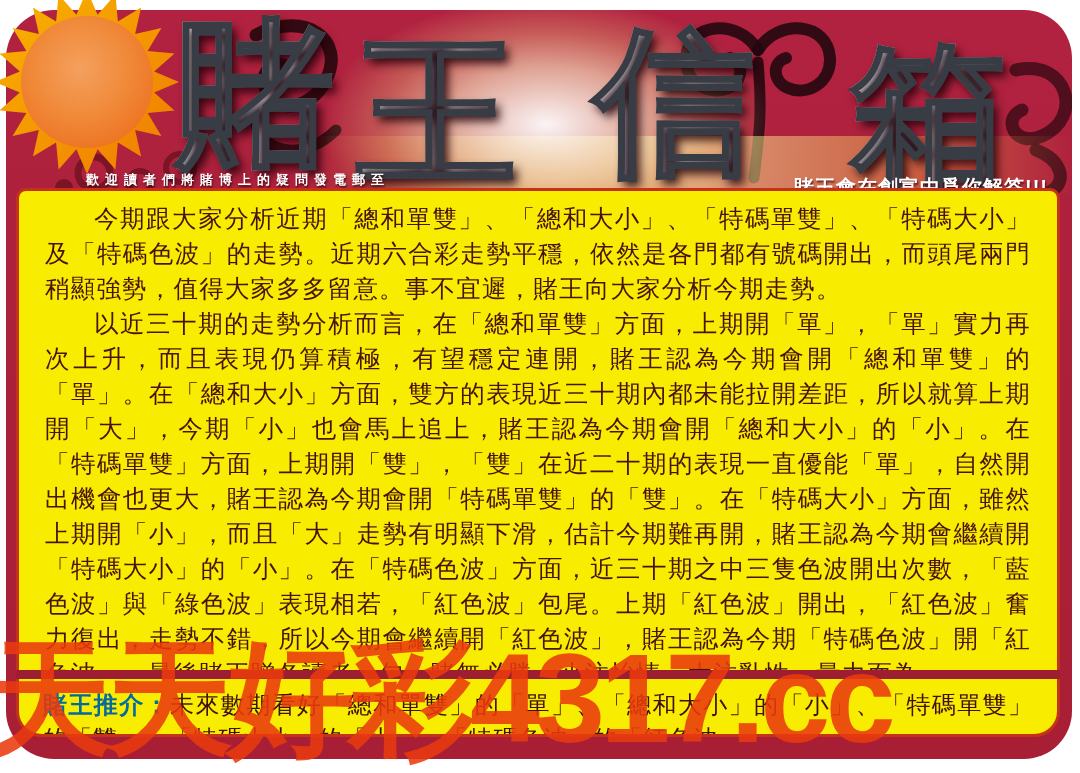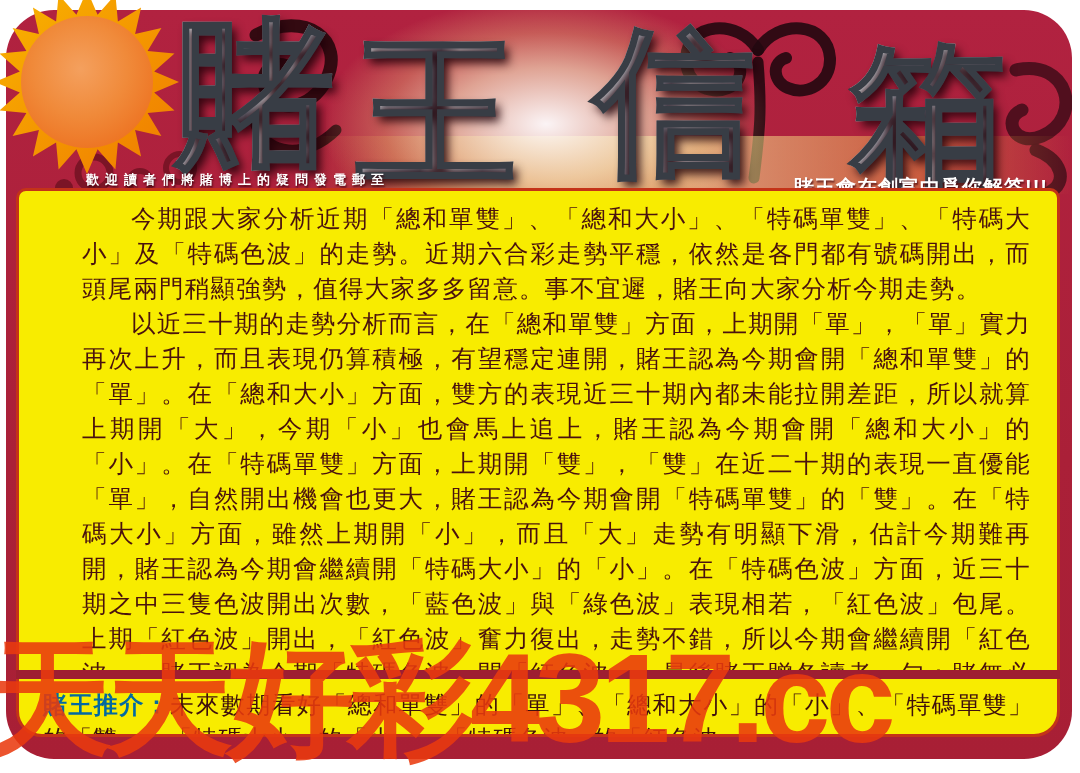--- a/index.html
+++ b/index.html
@@ -52,21 +52,21 @@
   }
   .panel{
     position:absolute;left:10px;right:12px;top:178px;bottom:22px;
     background:#f8ec00;border:3px solid #c43318;
     border-radius:10px 10px 26px 26px;box-sizing:border-box;
   }
   .main-text{
     position:absolute;left:0;right:0;top:0;height:479px;
     padding:10px 26px 0 26px;box-sizing:border-box;
     color:#4a120e;font-size:24.5px;line-height:35px;letter-spacing:1.2px;
-    text-align:justify;font-weight:500;overflow:hidden;margin-left:37px;
+    text-align:justify;font-weight:500;overflow:hidden;
   }
   .main-text p{margin:0;text-indent:2em;}
   .divider{
     position:absolute;left:-3px;right:-3px;top:479px;height:9px;
     background:#9e1e31;
   }
   .bottom-strip{
     position:absolute;left:0;right:0;top:488px;bottom:0;
     padding:9px 24px 0 24px;box-sizing:border-box;
     color:#3f100d;font-size:24px;line-height:34px;letter-spacing:1px;

